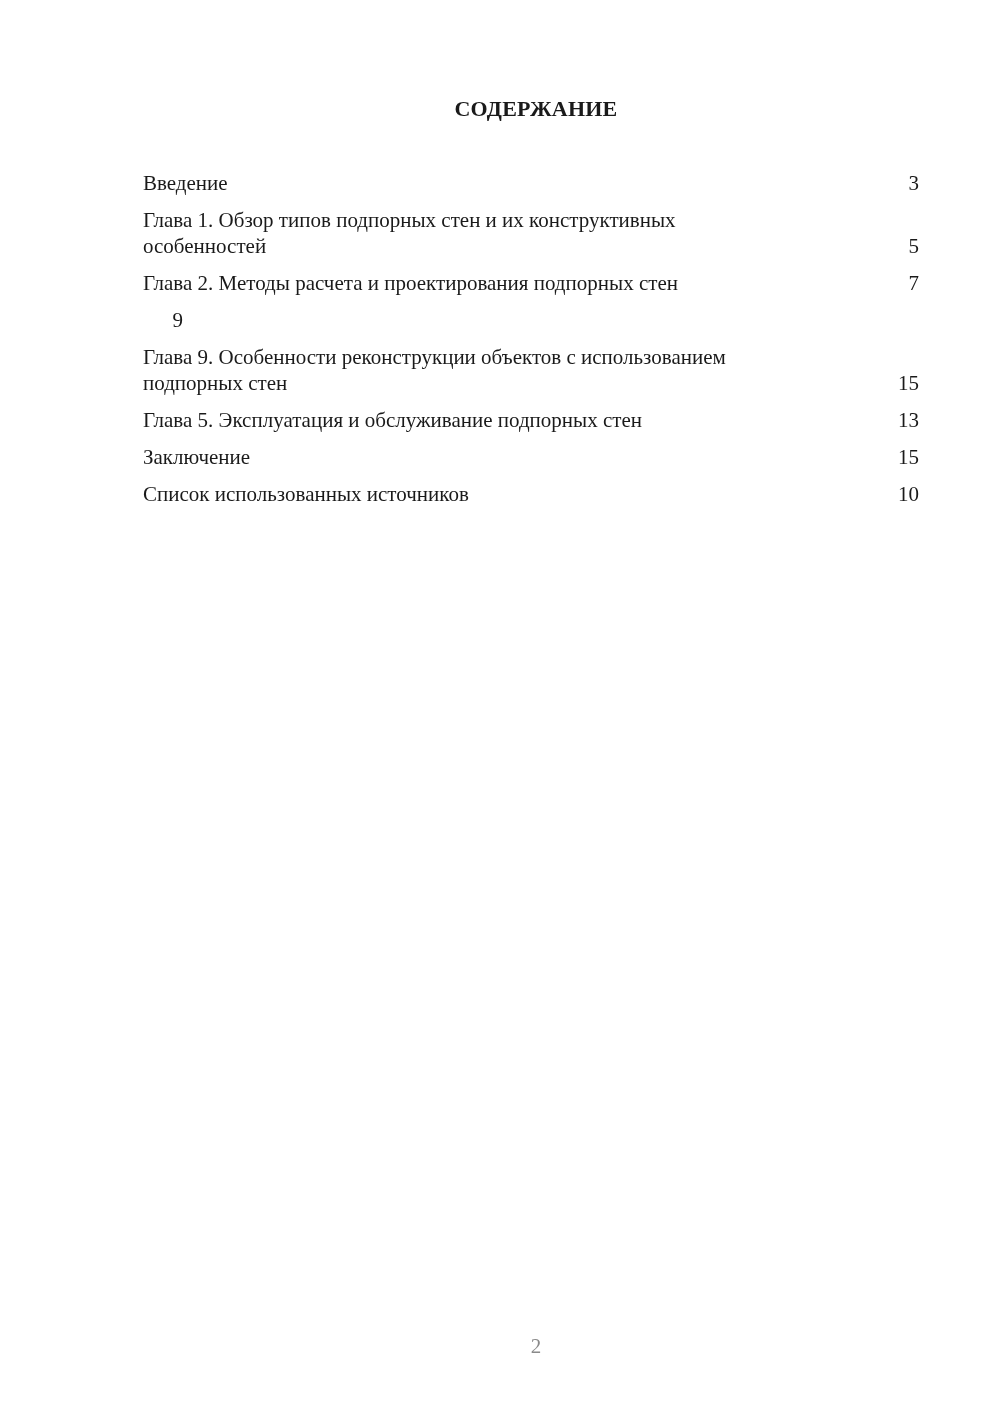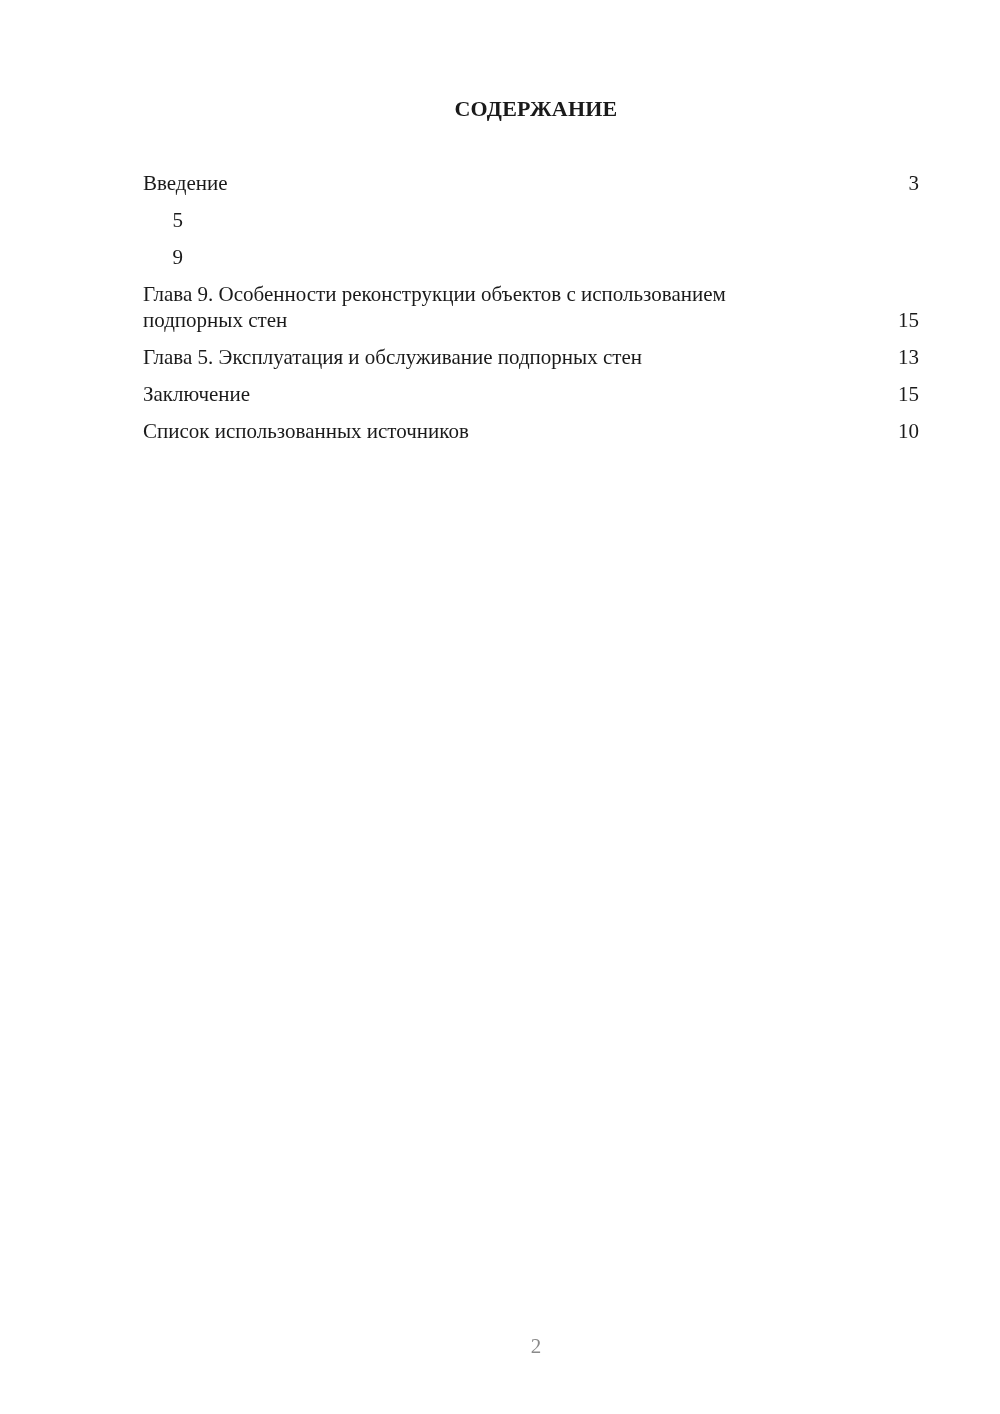--- a/index.html
+++ b/index.html
@@ -19,21 +19,26 @@
 <body>
 
 <div class="title">СОДЕРЖАНИЕ</div>
 
 <div class="toc">
   <div class="entry">
     <span class="text">Введение</span>
     <span class="page">3</span>
   </div>
   <div class="entry">
+    <span class="text">Глава 1. Обзор типов подпорных стен и их конструктивных особенностей</span>
     <span class="page">5</span>
+  </div>
+  <div class="entry">
+    <span class="text">Глава 2. Методы расчета и проектирования подпорных стен</span>
+    <span class="page">7</span>
   </div>
   <div class="entry">
     <span class="page">9</span>
   </div>
   <div class="entry">
     <span class="text">Глава 9. Особенности реконструкции объектов с использованием подпорных стен</span>
     <span class="page">15</span>
   </div>
   <div class="entry">
     <span class="text">Глава 5. Эксплуатация и обслуживание подпорных стен</span>

